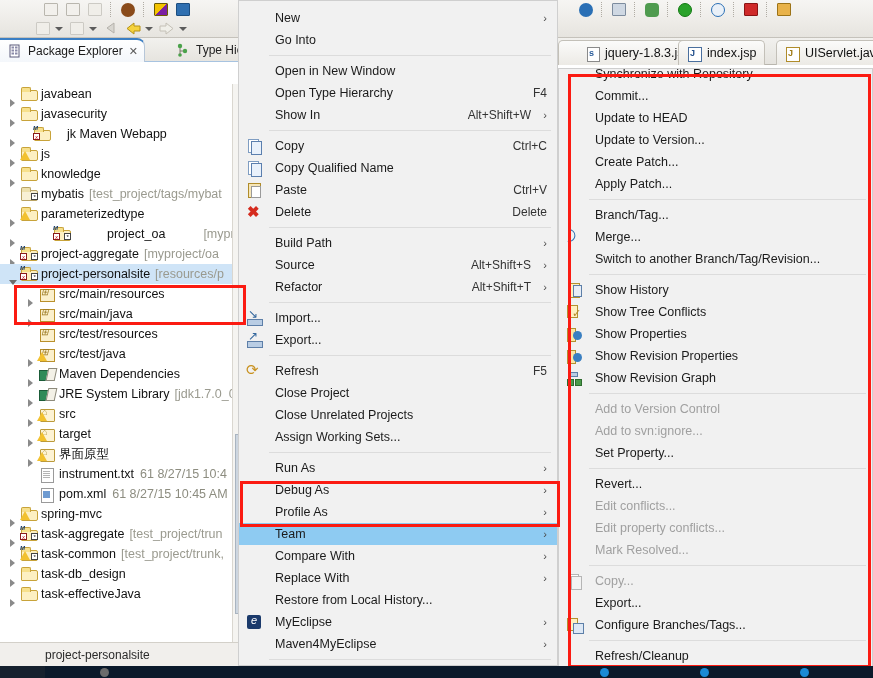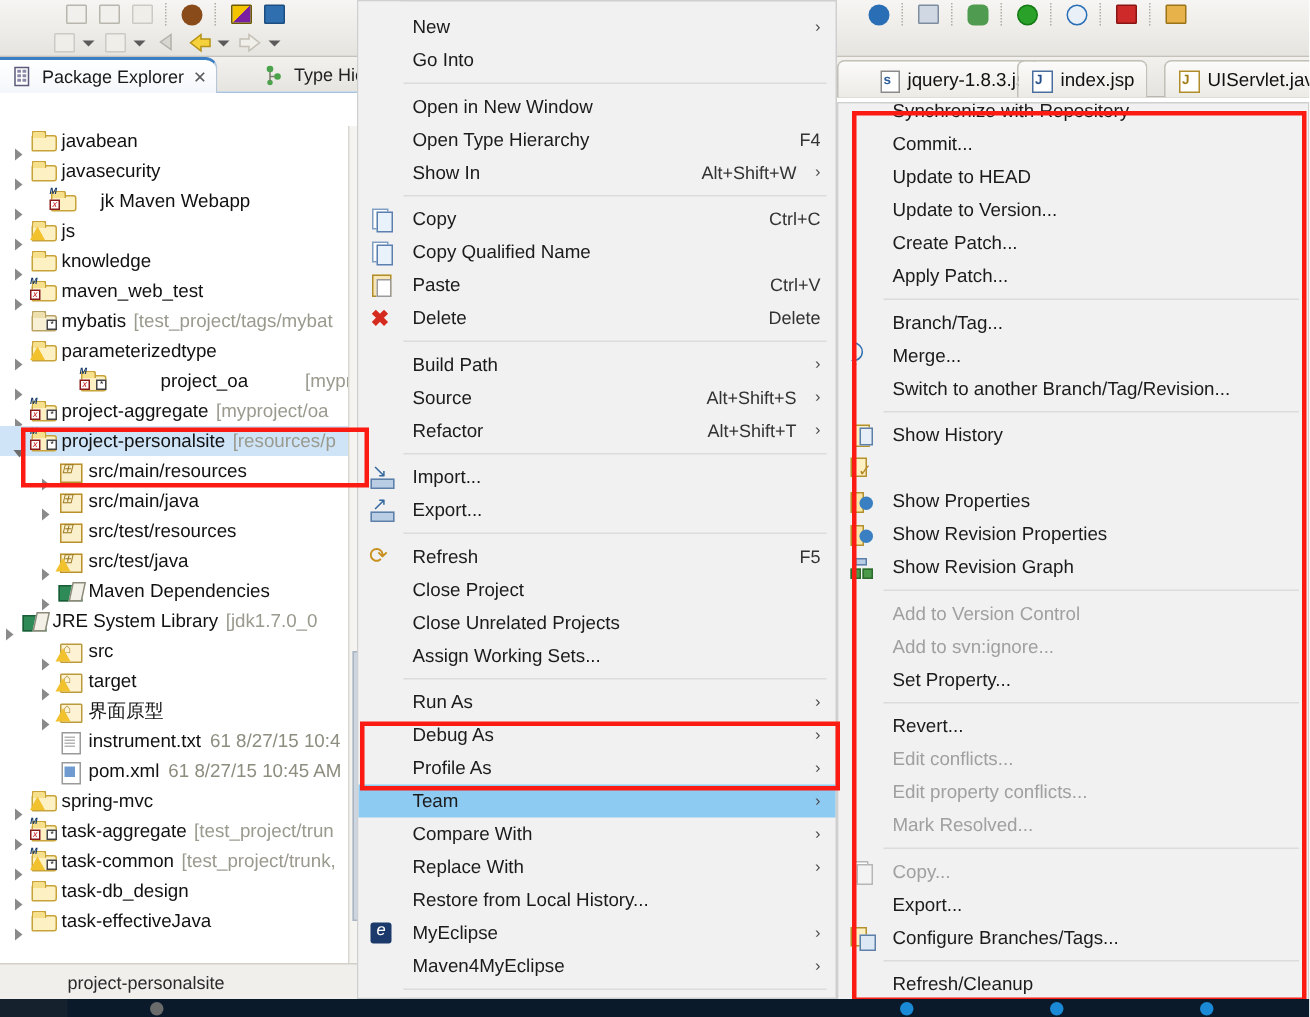--- a/index.html
+++ b/index.html
@@ -350,25 +350,20 @@
           <span class="twist closed"></span>
           <span class="ticon"><i class="f-open"></i><i class="badge-warn"></i></span>
           <span class="tname">js</span>
         </div>
         <div class="trow" style="padding-left: 6px;">
           <span class="twist closed"></span>
           <span class="ticon"><i class="f-open"></i></span>
           <span class="tname">knowledge</span>
         </div>
         <div class="trow" style="padding-left: 6px;">
-          <span class="twist closed"></span>
-          <span class="ticon"><i class="f-open"></i><i class="badge-m">M</i><i class="badge-x">x</i></span>
-          <span class="tname">maven_web_test</span>
-        </div>
-        <div class="trow" style="padding-left: 6px;">
           <span class="twist "></span>
           <span class="ticon"><i class="f-open" style="filter:grayscale(.4)"></i><i class="badge-star">*</i></span>
           <span class="tname">mybatis</span>
           <span class="tpath">[test_project/tags/mybat</span>
         </div>
         <div class="trow" style="padding-left: 6px;">
           <span class="twist closed"></span>
           <span class="ticon"><i class="f-open"></i><i class="badge-warn"></i></span>
           <span class="tname">parameterizedtype</span>
         </div>
@@ -408,21 +403,21 @@
         <div class="trow" style="padding-left: 24px;">
           <span class="twist closed"></span>
           <span class="ticon"><i class="pkg-icon"></i><i class="badge-warn" style="left:-1px;top:6px;"></i></span>
           <span class="tname">src/test/java</span>
         </div>
         <div class="trow" style="padding-left: 24px;">
           <span class="twist closed"></span>
           <span class="ticon"><i class="lib-icon"></i></span>
           <span class="tname">Maven Dependencies</span>
         </div>
-        <div class="trow" style="">
+        <div class="trow" style="padding-left: 24px;">
           <span class="twist closed"></span>
           <span class="ticon"><i class="lib-icon"></i></span>
           <span class="tname">JRE System Library</span>
           <span class="tpath">[jdk1.7.0_0</span>
         </div>
         <div class="trow" style="padding-left: 24px;">
           <span class="twist closed"></span>
           <span class="ticon"><i class="src-icon"></i><i class="badge-warn" style="left:-1px;top:6px;"></i></span>
           <span class="tname">src</span>
         </div>
@@ -662,20 +657,21 @@
         <div class="mi">
           <span class="mlabel">Switch to another Branch/Tag/Revision...</span>
         </div>
         <div class="msep"></div>
         <div class="mi">
           <span class="micon ic-hist"></span>
           <span class="mlabel">Show History</span>
         </div>
         <div class="mi">
           <span class="micon ic-tree"></span>
+          <span class="mlabel">Show Tree Conflicts</span>
         </div>
         <div class="mi">
           <span class="micon ic-prop"></span>
           <span class="mlabel">Show Properties</span>
         </div>
         <div class="mi">
           <span class="micon ic-prop"></span>
           <span class="mlabel">Show Revision Properties</span>
         </div>
         <div class="mi">

